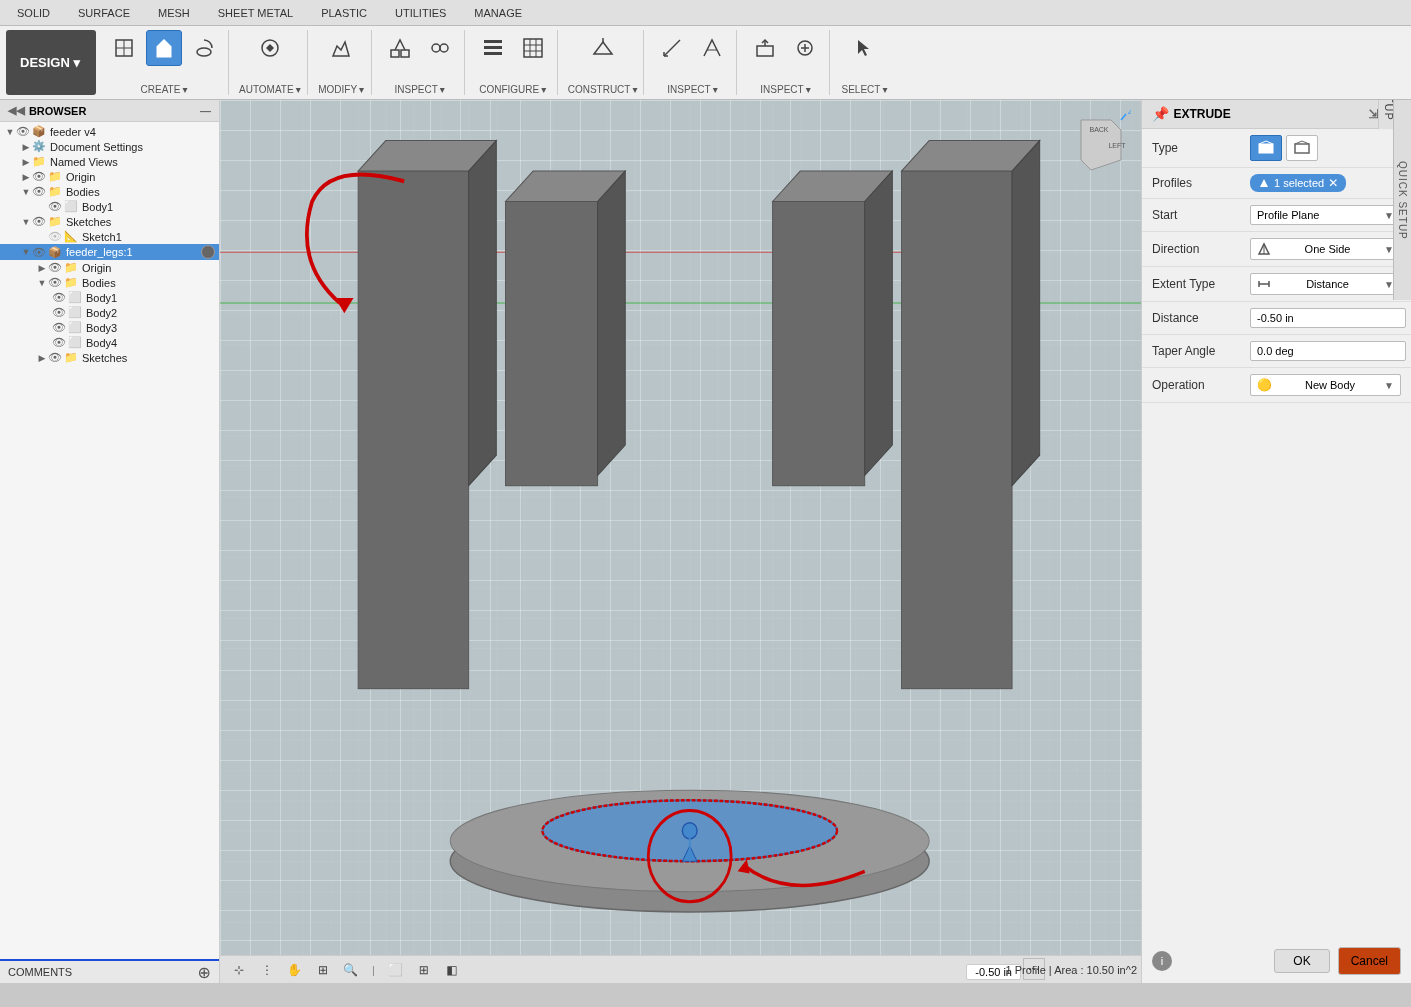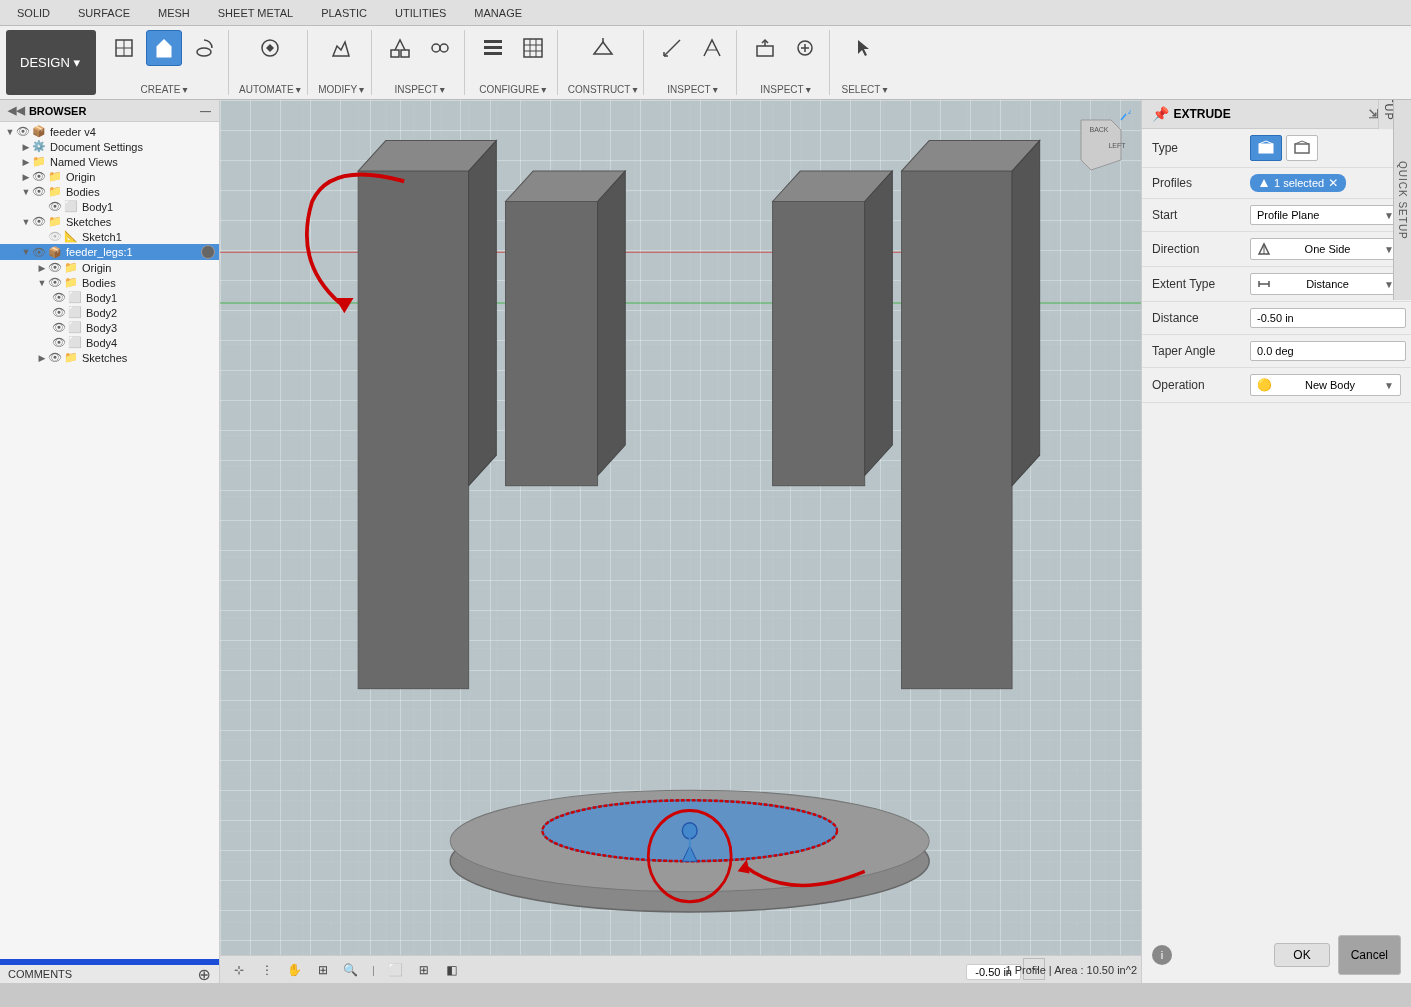--- a/index.html
+++ b/index.html
@@ -38,21 +38,21 @@
       flex: 1;
       padding: 4px 6px;
       gap: 4px;
     }
     .design-btn {
       background: #4a4a4a;
       color: white;
       border: none;
       padding: 0 14px;
       font-size: 13px;
-      font-weight: normal;
+      font-weight: bold;
       cursor: pointer;
       border-radius: 3px;
       display: flex;
       align-items: center;
       gap: 4px;
       min-width: 90px;
     }
     .tool-section {
       display: flex;
       flex-direction: column;
@@ -188,21 +188,21 @@
     .dimension-badge {
       background: white;
       border: 1px solid #ccc;
       padding: 1px 8px;
       border-radius: 2px;
       font-size: 11px;
     }
     .comments-bar {
       height: 24px;
       background: #e8e8e8;
-      border-top: 6px solid #1d4ed8;
+      border-top: 2px solid #1d4ed8;
       display: flex;
       align-items: center;
       padding: 0 8px;
       font-size: 11px;
       color: #333;
     }
     .comments-plus { margin-left: auto; cursor: pointer; font-size: 16px; color: #555; }
 
     
     .right-panel {
@@ -317,23 +317,23 @@
     .ok-btn {
       background: #e0e0e0;
       border: 1px solid #bbb;
       padding: 4px 18px;
       border-radius: 3px;
       cursor: pointer;
       font-size: 12px;
       margin-left: auto;
     }
     .cancel-btn {
-      background: #a3a3a3;
+      background: #c2410c;
       border: 1px solid #bbb;
-      padding: 12px 12px;
+      padding: 6px 12px;
       border-radius: 3px;
       cursor: pointer;
       font-size: 12px;
     }
 
     
     .quick-setup {
       position: absolute;
       right: 0;
       top: 50%;

